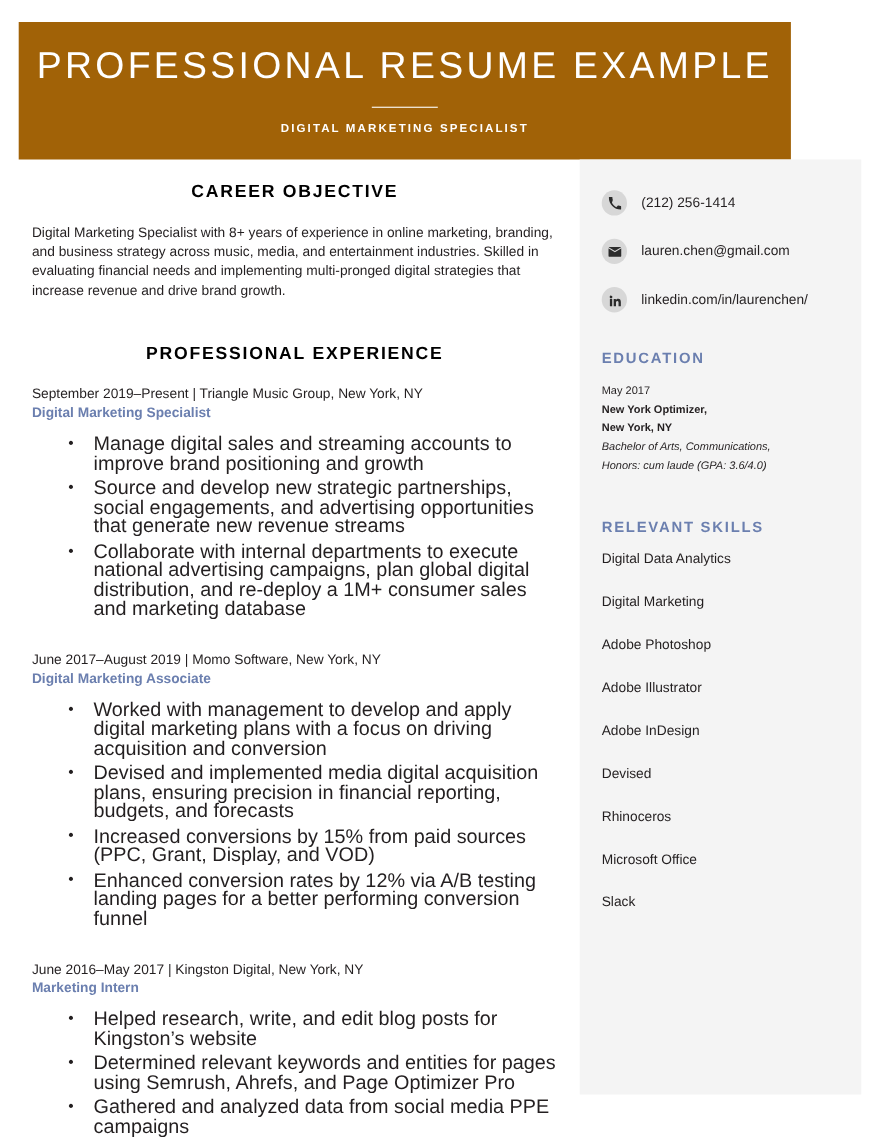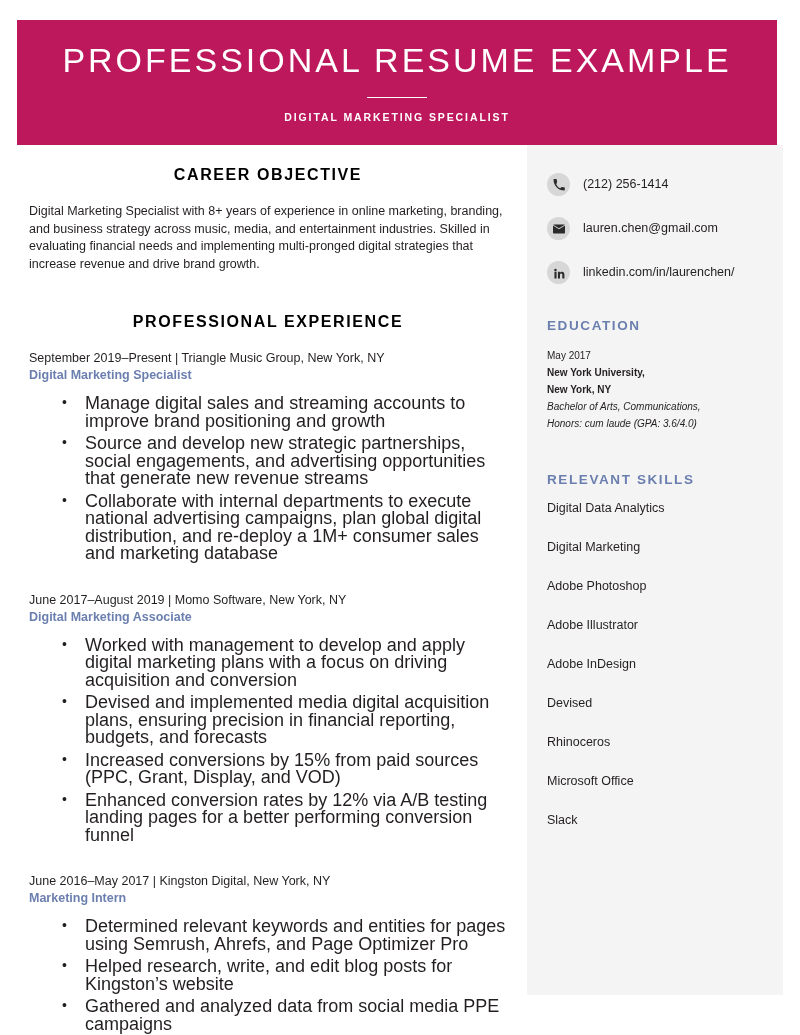--- a/index.html
+++ b/index.html
@@ -21,23 +21,23 @@
     width: 800px;
     height: 1035px;
     background: #ffffff;
   }
 
   
   .header-banner {
     position: absolute;
     left: 17px;
     top: 20px;
-    width: 760px;
+    width: 702px;
     height: 125px;
-    background: #be185d;
+    background: #a16207;
     display: flex;
     flex-direction: column;
     align-items: center;
     justify-content: center;
     box-sizing: border-box;
   }
   .header-title {
     color: #ffffff;
     font-size: 34px;
     font-weight: 300;
@@ -235,21 +235,21 @@
             <path fill="#2b2b2b" d="M4.98 3.5a2.5 2.5 0 11-.02 5 2.5 2.5 0 01.02-5zM2.9 9.7h4.2V23H2.9V9.7zm6.9 0h4v1.8h.06c.56-1.05 1.92-2.16 3.95-2.16 4.22 0 5 2.78 5 6.4V23h-4.2v-6.4c0-1.53-.03-3.5-2.13-3.5-2.14 0-2.47 1.67-2.47 3.39V23H9.8V9.7z"></path>
           </svg>
         </span>
         <span class="contact-text">linkedin.com/in/laurenchen/</span>
       </li>
     </ul>
 
     <div class="edu-block">
       <div class="side-heading">EDUCATION</div>
       <div class="edu-line">May 2017</div>
-      <div class="edu-line bold">New York University,</div>
+      <div class="edu-line bold">New York Optimizer,</div>
       <div class="edu-line bold">New York, NY</div>
       <div class="edu-line italic">Bachelor of Arts, Communications,</div>
       <div class="edu-line italic">Honors: cum laude (GPA: 3.6/4.0)</div>
     </div>
 
     <div class="skills-block">
       <div class="side-heading">RELEVANT SKILLS</div>
       <div>
         <div class="skill-item">Digital Data Analytics</div>
         <div class="skill-item">Digital Marketing</div>
@@ -297,22 +297,22 @@
           <li>Enhanced conversion rates by 12% via A/B testing landing pages for a better performing conversion funnel</li>
         </ul>
       </div>
 
       <div class="job-gap"></div>
 
       <div class="job">
         <div class="job-meta">June 2016–May 2017 | Kingston Digital, New York, NY</div>
         <div class="job-title">Marketing Intern</div>
         <ul class="bullets">
+          <li>Helped research, write, and edit blog posts for Kingston’s website</li>
           <li>Determined relevant keywords and entities for pages using Semrush, Ahrefs, and Page Optimizer Pro</li>
-          <li>Helped research, write, and edit blog posts for Kingston’s website</li>
           <li>Gathered and analyzed data from social media PPE campaigns</li>
         </ul>
       </div>
 
     </div>
   </div>
 
 </div>
 
 </body></html>

